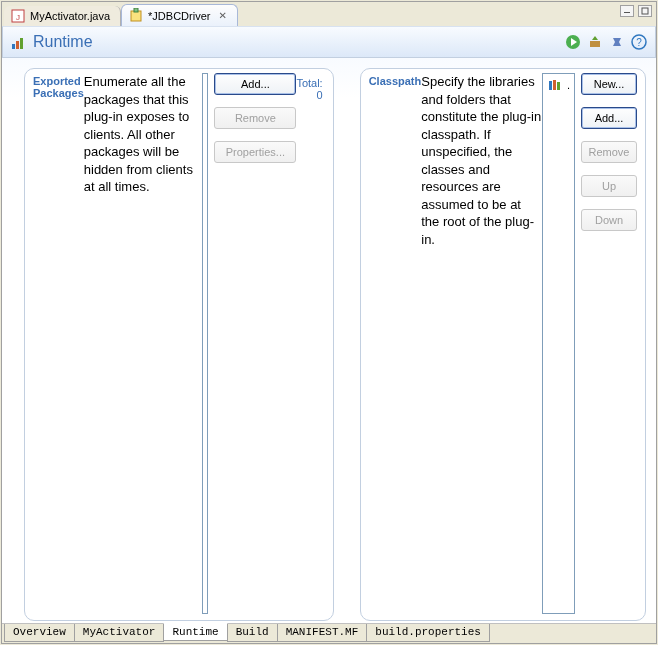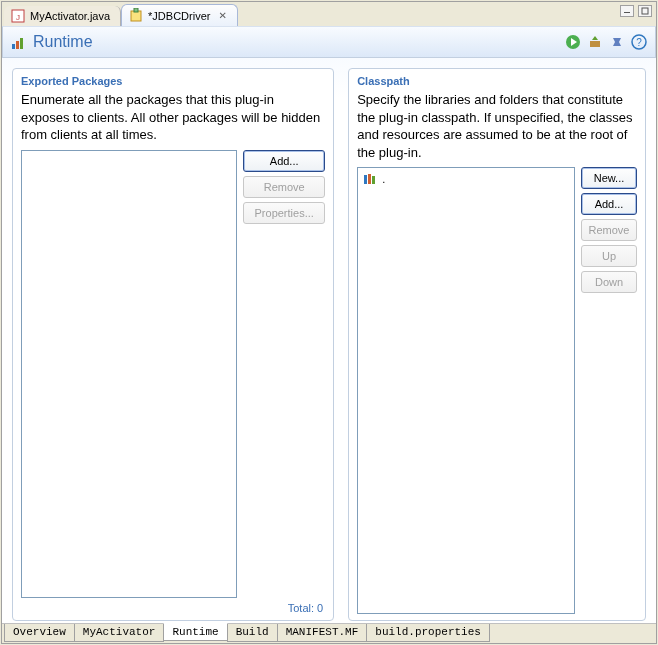--- a/index.html
+++ b/index.html
@@ -100,25 +100,26 @@
   .content-area {
     flex: 1;
     background: linear-gradient(to bottom, #f8fbff, #ffffff 40px);
     display: flex;
     gap: 14px;
     padding: 10px 10px 2px 10px;
     overflow: hidden;
   }
   .section {
     border: 1px solid #c2cfe0;
-    border-radius: 4px;
+    border-radius: 10px;
     background: #fff;
     display: flex;
-    flex-direction: column;
+    flex-direction: row;
     padding: 4px 8px 6px 8px;
+    margin-left: 12px;
   }
   .section.left { flex: 1; }
   .section.right { flex: 0.92; }
   .section-title {
     color: #3a6fb5;
     font-weight: bold;
     font-size: 11px;
     padding: 2px 0 4px 0;
   }
   .section-desc {
@@ -143,21 +144,21 @@
   .listbox .item {
     display: flex;
     align-items: center;
     gap: 4px;
     padding: 1px 2px;
     font-size: 11px;
   }
   .btn-column {
     display: flex;
     flex-direction: column;
-    gap: 4px;
+    gap: 12px;
     width: 82px;
   }
   .btn-column.narrow { width: 56px; }
   .btn {
     height: 22px;
     border: 1px solid #7a8a99;
     border-radius: 3px;
     background: linear-gradient(to bottom, #fefefe, #eef2f6);
     font-size: 11px;
     text-align: center;

